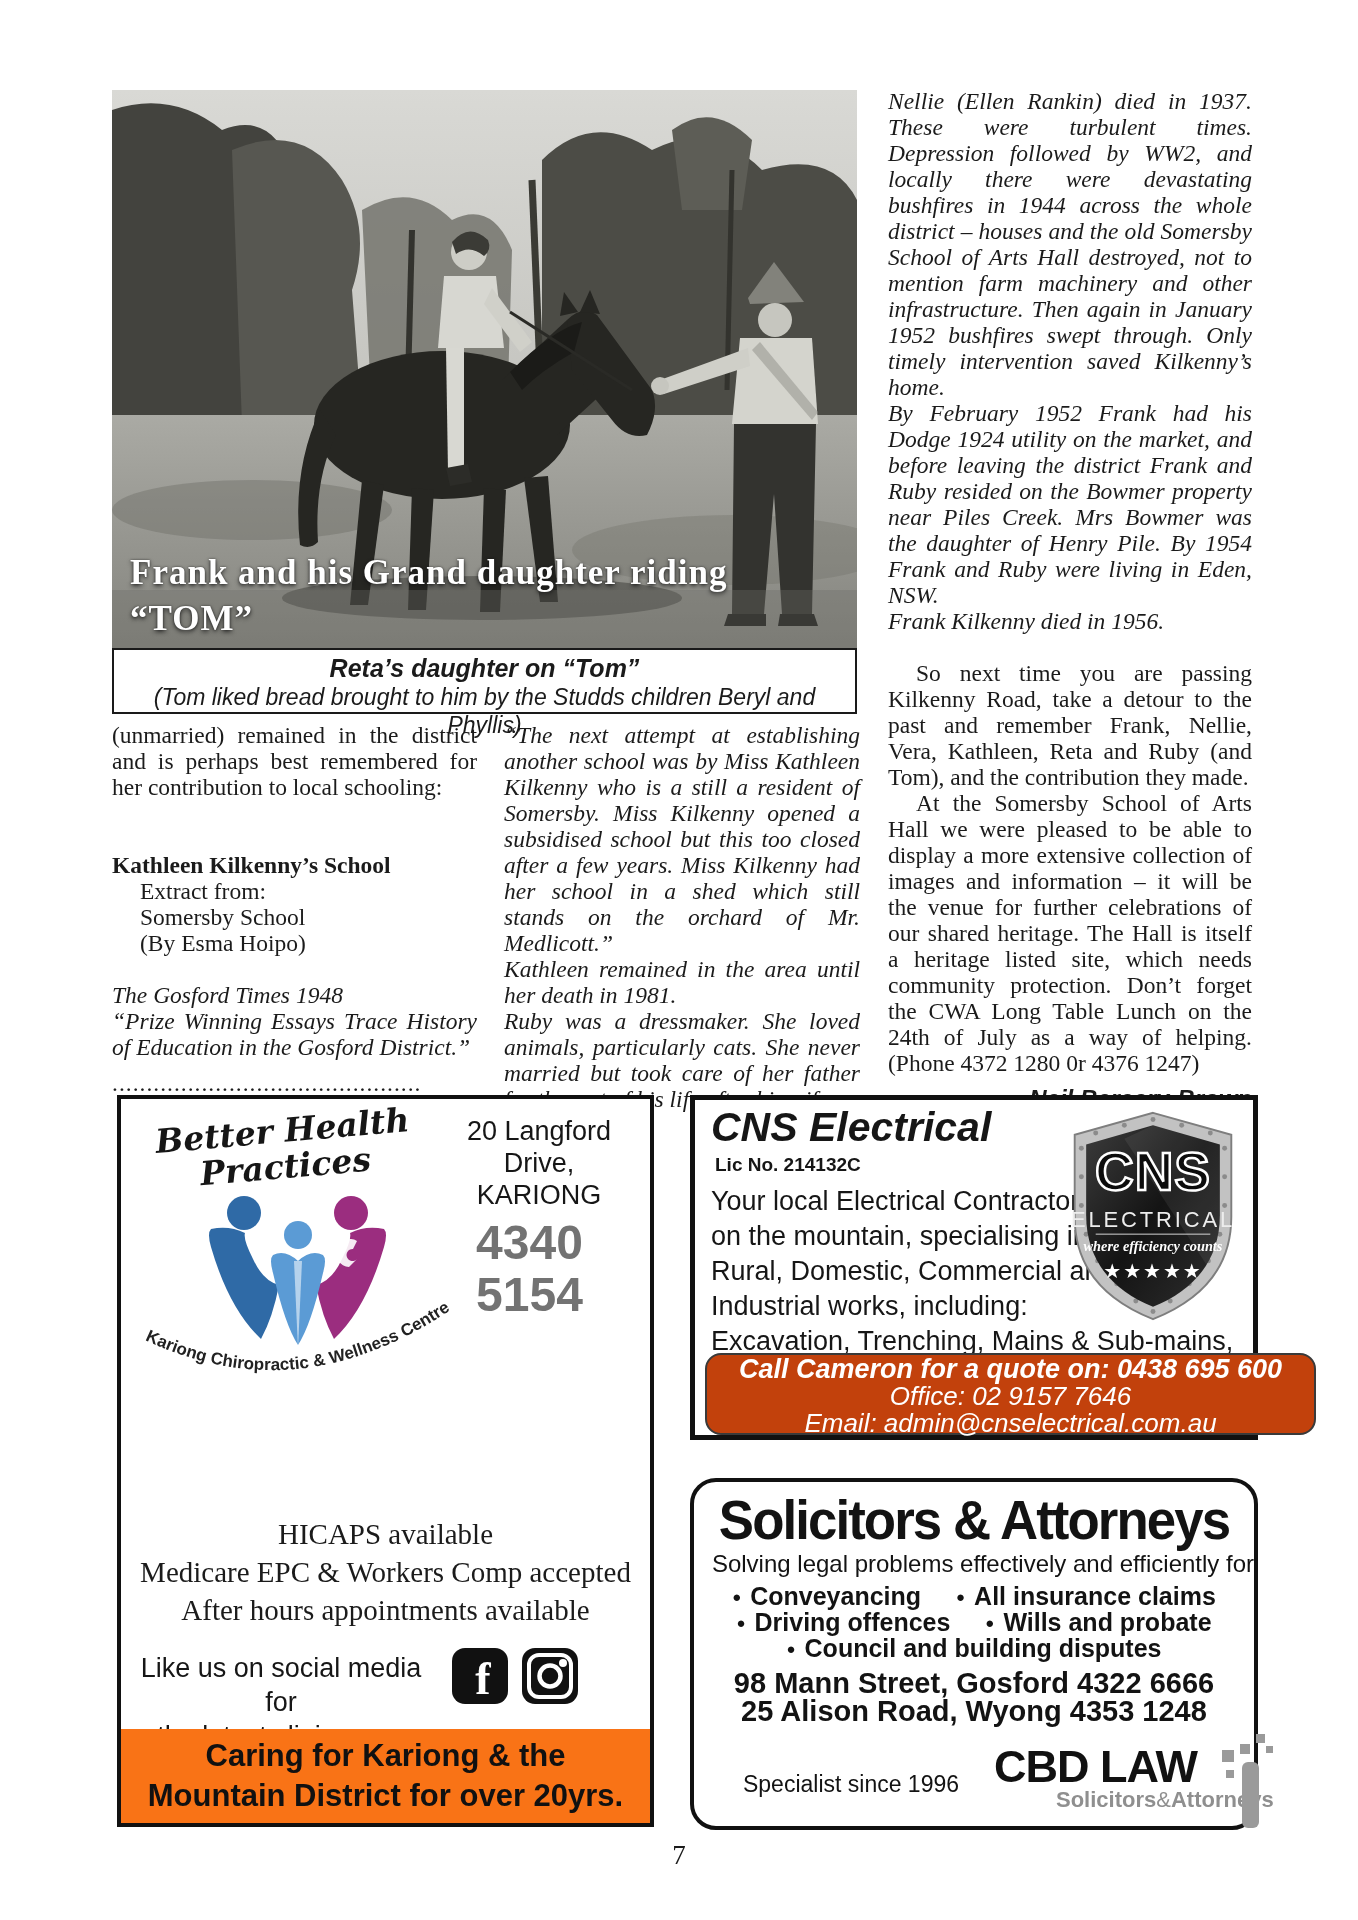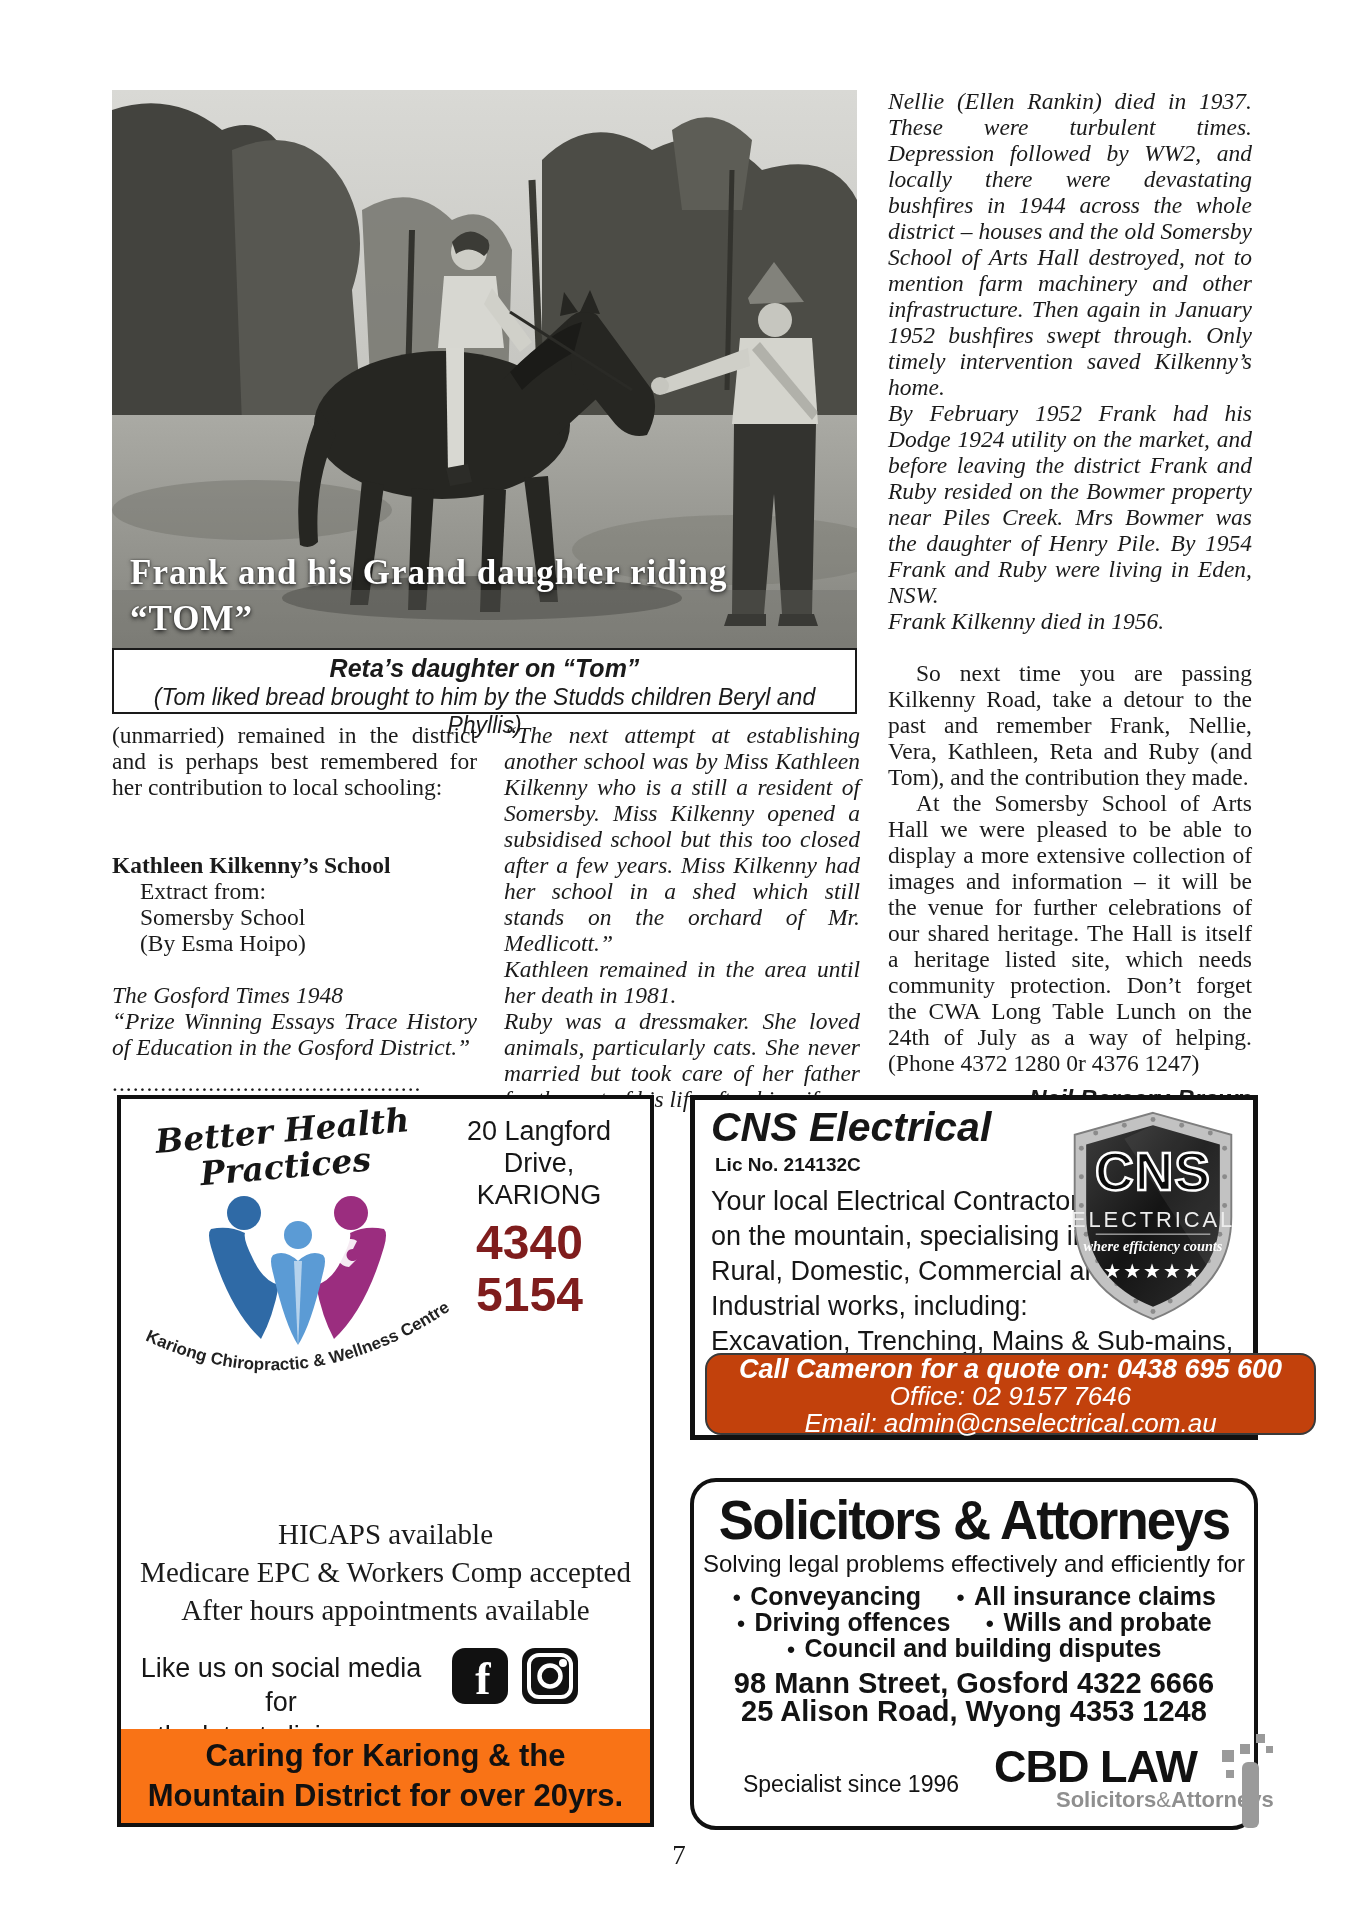--- a/index.html
+++ b/index.html
@@ -36,21 +36,21 @@
   .signature{font:italic bold 24px/30px "Liberation Sans",sans-serif;text-align:right;margin-top:8px;}
 
   
   .ad-bhp{left:117px;top:1095px;width:537px;height:732px;border:4px solid #111;box-sizing:border-box;background:#fff;}
   .bhp-script{position:absolute;left:8px;top:14px;width:310px;
      font:italic bold 33px/36px "DejaVu Serif",serif;transform:rotate(-5deg);color:#161616;text-align:center;}
   .bhp-logo{position:absolute;left:10px;top:52px;}
   .bhp-address{position:absolute;left:318px;top:16px;width:200px;text-align:center;
      font:27px/32px "Liberation Sans",sans-serif;color:#161616;}
   .bhp-phone{position:absolute;left:296px;top:118px;width:225px;text-align:center;
-     font:bold 48px/52px "Liberation Sans",sans-serif;color:#7f1d1d;}
+     font:bold 48px/52px "Liberation Sans",sans-serif;color:#737373;}
   .bhp-services{position:absolute;left:24px;top:168px;width:485px;
      font:bold 34px/72px "Liberation Serif",serif;}
   .svc-row{display:flex;}
   .svc-l{width:244px;}
   .svc-c{text-align:center;width:100%;}
   .bhp-info{position:absolute;left:0;top:416px;width:529px;text-align:center;
      font:29px/38px "Liberation Serif",serif;}
   .bhp-social-text{position:absolute;left:10px;top:552px;width:300px;text-align:center;
      font:27px/34px "Liberation Sans",sans-serif;color:#161616;}
   .bhp-fb{position:absolute;left:330px;top:548px;}
@@ -66,21 +66,21 @@
   .cns-shield{position:absolute;left:372px;top:10px;}
   .cns-quote{position:absolute;left:10px;top:253px;width:611px;height:82px;background:#c2410c;
      border:2px solid #3a3a3a;border-radius:16px;box-sizing:border-box;text-align:center;color:#fff;
      font:italic 26px/27px "Liberation Sans",sans-serif;padding-top:1px;}
   .cns-quote .q1{font-weight:bold;font-size:27px;}
 
   
   .ad-law{left:690px;top:1478px;width:568px;height:352px;border:4px solid #111;border-radius:26px;
      box-sizing:border-box;background:#fff;text-align:center;font-family:"Liberation Sans",sans-serif;color:#131313;}
   .law-title{margin-top:8px;font:bold 55px/60px "Liberation Sans",sans-serif;letter-spacing:-2px;transform:scaleX(.96);}
-  .law-sub{font:24px/24px "Liberation Sans",sans-serif;margin-top:2px;}
+  .law-sub{font:24px/24px "Liberation Sans",sans-serif;margin-top:2px;text-align:right;}
   .law-bullets{margin-top:8px;font:bold 25px/24px "Liberation Sans",sans-serif;}
   .law-bullets .row{margin-top:1px;}
   .bullet-item::before{content:"●";font-size:15px;vertical-align:3px;margin-right:9px;}
   .bullet-item{margin:0 14px;display:inline-block;}
   .law-addr{margin-top:8px;font:bold 29px/28px "Liberation Sans",sans-serif;}
   .law-accred{position:absolute;left:22px;top:288px;width:270px;font:23px/29px "Liberation Sans",sans-serif;text-align:center;}
   .cbd{position:absolute;left:300px;top:262px;width:250px;text-align:left;}
   .cbd-name{font:bold 45px/46px "Liberation Sans",sans-serif;letter-spacing:-1px;color:#111;}
   .cbd-sub{font:bold 22px/24px "Liberation Sans",sans-serif;color:#8f8f8f;margin-left:62px;margin-top:-2px;}
   .cbd-sub .amp{font-weight:normal;}

